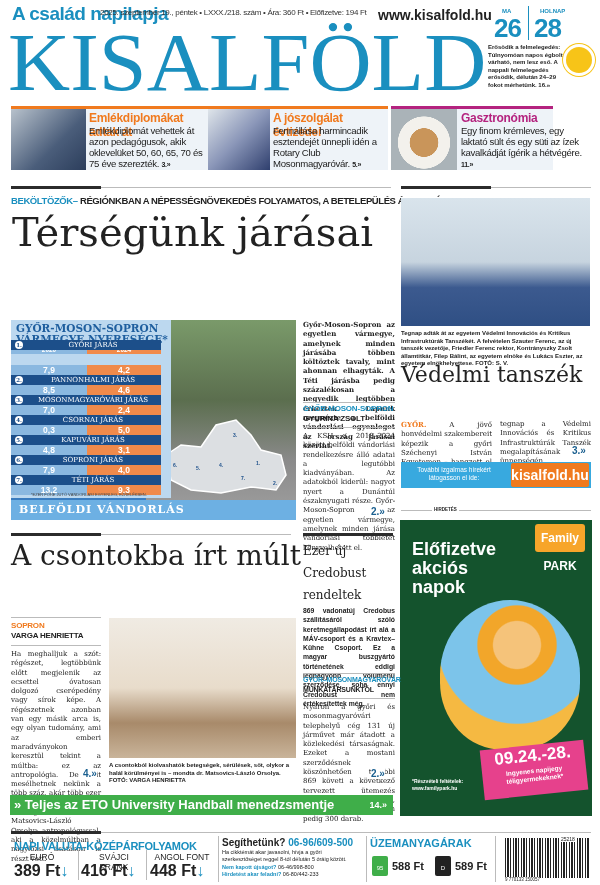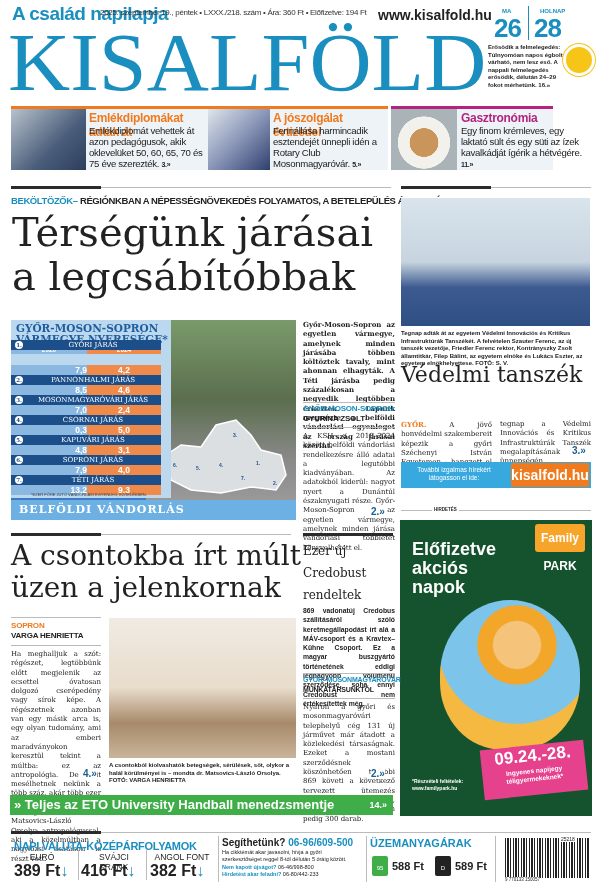--- a/index.html
+++ b/index.html
@@ -33,21 +33,21 @@
 
 #info{left:11px;top:320px;width:285px;height:200px;background:#3a7cbf;overflow:hidden}
 #info .photo-bg{position:absolute;left:135px;top:0;right:0;bottom:0;background:linear-gradient(180deg,#7a9a6a 0%,#5b6e4e 40%,#8a8a8a 70%,#a0a0a0 100%)}
 #info .table{position:absolute;left:0;top:0;width:160px;height:178px;background:#bcd8ef}
 #info .ttl{position:absolute;left:5px;top:3px;font-family:"DejaVu Serif",serif;font-weight:bold;font-size:10.5px;line-height:11px;color:#1e5e9e}
 .yrhead{position:absolute;top:26px;height:8px;font-size:6.5px;font-weight:bold;color:#fff;text-align:center;line-height:8px}
 .drow{position:absolute;left:0;width:150px;height:10px;background:#1c4f8a;color:#fff;font-family:"DejaVu Serif",serif;font-size:7px;line-height:10px}
 .drow .num{position:absolute;left:4px;top:1px;width:8px;height:8px;border-radius:50%;background:#fff;color:#1c4f8a;font-size:5.5px;line-height:8px;text-align:center;font-weight:bold}
 .drow .nm{position:absolute;left:14px;right:0;text-align:center}
 .vrow{position:absolute;left:0;width:150px;height:10px;font-size:8.5px;font-weight:bold;color:#fff;line-height:10px}
-.vrow .a{position:absolute;left:0;width:76px;background:#8ab8e0;text-align:right;height:10px}
+.vrow .a{position:absolute;left:0;width:76px;background:#8ab8e0;text-align:center;height:10px}
 .vrow .b{position:absolute;left:76px;width:74px;background:#f08a4b;text-align:center;height:10px}
 #info .foot{position:absolute;left:0;top:180px;width:285px;height:20px;background:#6db0e3;color:#fff;font-family:"DejaVu Serif",serif;font-weight:bold;font-size:11px;line-height:20px;padding-left:8px;letter-spacing:1px}
 #info .note{position:absolute;left:20px;top:172px;font-size:4px;color:#444}
 #info .map{position:absolute;left:150px;top:95px;width:128px;height:80px}
 
 .col{font-family:"DejaVu Serif",serif;font-size:7px;line-height:9.3px;color:#222;text-align:justify}
 .byline-place{font-weight:bold;font-size:8px;letter-spacing:-0.2px}
 .byline-name{font-weight:bold;font-size:8px;color:#222;letter-spacing:-0.2px}
 .pageref{font-weight:bold;color:#1a5f8f;background:#fff;font-size:10px}
 
@@ -109,21 +109,20 @@
   <div class="photo" style="left:0;width:66px;background:radial-gradient(circle at 50% 55%,#c9955a 0 30%,#f3f1ec 31% 55%,#aab3b8 56%)"></div>
   <h3 style="left:70px;top:5px;color:#b4237f">Gasztronómia</h3>
   <p style="left:70px;top:19px;width:128px"><span>Egy finom krémleves, egy laktató sült és egy süti az ízek kavalkádját ígérik a hétvégére.</span> <b style="font-size:7px">11.»</b></p>
 </div>
 
 <div class="rule-dark" style="left:11px;top:186px;width:90px"></div>
 <div class="rule" style="left:101px;top:187px;width:290px"></div>
 <div class="abs" id="kicker"><span class="blue">BEKÖLTÖZŐK–</span> <span>RÉGIÓNKBAN A NÉPESSÉGNÖVEKEDÉS FOLYAMATOS, A BETELEPÜLÉS ÁLLANDÓ</span></div>
 <div class="abs serif" id="headline">
   <div>Térségünk járásai</div>
-  <div>a legcsábítóbbak</div>
 </div>
 
 <div class="abs" id="info">
   <div class="photo-bg"></div>
   <svg class="map" viewBox="0 0 128 80">
     <path d="M5 40 L20 30 L40 32 L55 10 L75 5 L90 20 L100 35 L120 40 L125 60 L115 75 L90 72 L60 78 L30 75 L10 65 Z" fill="#dcdfe2" stroke="#fff" stroke-width="1.5"></path>
     <g font-size="5" font-weight="bold" fill="#1c4f8a">
       <text x="95" y="50">1.</text>
       <text x="112" y="70">2.</text>
       <text x="72" y="22">3.</text>
@@ -239,21 +238,20 @@
   <div class="tag">
     <div class="d">09.24.-28.</div>
     <div class="s">Ingyenes napijegy téligyermekeknek*</div>
   </div>
 </div>
 
 <div class="rule-dark" style="left:11px;top:533px;width:90px"></div>
 <div class="rule" style="left:101px;top:534px;width:190px"></div>
 <div class="abs serif" style="left:11px;top:540px;font-size:28px;line-height:32px;color:#222">
     <div>A csontokba írt múlt</div>
-    <div>üzen a jelenkornak</div>
   </div>
 <div class="rule" style="left:11px;top:617px;width:90px"></div>
 <div class="abs byline-place orange" style="left:11px;top:621px">SOPRON</div>
 <div class="abs byline-name" style="left:11px;top:631px">VARGA HENRIETTA</div>
 <div class="rule" style="left:11px;top:645px;width:90px"></div>
 <div class="abs col" style="left:11px;top:650px;width:90px">Ha meghalljuk a szót: régészet, legtöbbünk előtt megjelenik az ecsettel óvatosan dolgozó cserépedény vagy sírok képe. A régészetnek azonban van egy másik arca is, egy olyan tudomány, ami az emberi maradványokon keresztül tekint a múltba: ez az antropológia. De mit mesélhetnek nekünk a több száz, akár több ezer éves csontok? Erről beszélgettünk dr. Matsovics-László Orsolya antropológussal, aki a közelmúltban a nagylózsi ásatáson is részt vett.</div>
 <div class="abs pageref" style="left:83px;top:768px">4.»</div>
 <div class="abs" style="left:109px;top:618px;width:187px;height:140px;background:linear-gradient(180deg,#f0ebe3 0%,#e8dccb 50%,#a88a6a 75%,#c9b49a 100%)"></div>
 <div class="abs" style="left:109px;top:762px;width:188px;font-size:6px;line-height:7.5px;font-weight:bold">A csontokból kiolvashatók betegségek, sérülések, sőt, olykor a halál körülményei is – mondta dr. Matsovics-László Orsolya. FOTÓ: VARGA HENRIETTA</div>
 
@@ -279,21 +277,21 @@
 <div class="rule-dark" style="left:11px;top:831px;width:90px"></div>
 <div class="rule" style="left:101px;top:832px;width:490px"></div>
 <div class="abs" style="left:14px;top:840px;font-size:11px;font-weight:bold;color:#1a8fbf;letter-spacing:-0.3px">NAPI VALUTA-KÖZÉPÁRFOLYAMOK</div>
 <div class="fx-lbl" style="left:12px">EURÓ</div>
 <div class="fx-lbl" style="left:84px">SVÁJCI FRANK</div>
 <div class="fx-lbl" style="left:152px">ANGOL FONT</div>
 <div class="vsep" style="left:78px;top:850px;height:30px"></div>
 <div class="vsep" style="left:146px;top:850px;height:30px"></div>
 <div class="fx-val" style="left:14px"><span>389 Ft</span><span class="fx-arr">↓</span></div>
 <div class="fx-val" style="left:81px"><span>416 Ft</span><span class="fx-arr">↓</span></div>
-<div class="fx-val" style="left:150px"><span>382 Ft</span><span class="fx-arr">↓</span></div>
+<div class="fx-val" style="left:150px"><span>448 Ft</span><span class="fx-arr">↓</span></div>
 
 <div class="vsep" style="left:218px;top:836px;height:46px"></div>
 <div class="abs" style="left:222px;top:837px;font-size:10px;font-weight:bold"><span>Segíthetünk?</span> <span class="blue">06-96/609-500</span></div>
 <div class="abs" style="left:222px;top:849px;width:140px;font-size:5.5px;line-height:7px">Ha cikktémát akar javasolni, hívja a győri szerkesztőséget reggel 8-tól délután 5 óráig között.</div>
 <div class="abs" style="left:222px;top:864px;font-size:5.5px;line-height:7px"><b class="blue">Nem kapott újságot?</b> <span>06-46/998-800</span></div>
 <div class="abs" style="left:222px;top:871px;font-size:5.5px;line-height:7px"><b class="blue">Hirdetést akar feladni?</b> <span>06-80/442-233</span></div>
 
 <div class="vsep" style="left:366px;top:836px;height:46px"></div>
 <div class="abs" style="left:370px;top:837px;font-size:11px;font-weight:bold;color:#1a8fbf">ÜZEMANYAGÁRAK</div>
 <div class="abs" style="left:372px;top:856px;width:16px;height:20px;border-radius:2px;background:#3fae49;color:#fff;font-size:6px;text-align:center;line-height:24px">95</div>

